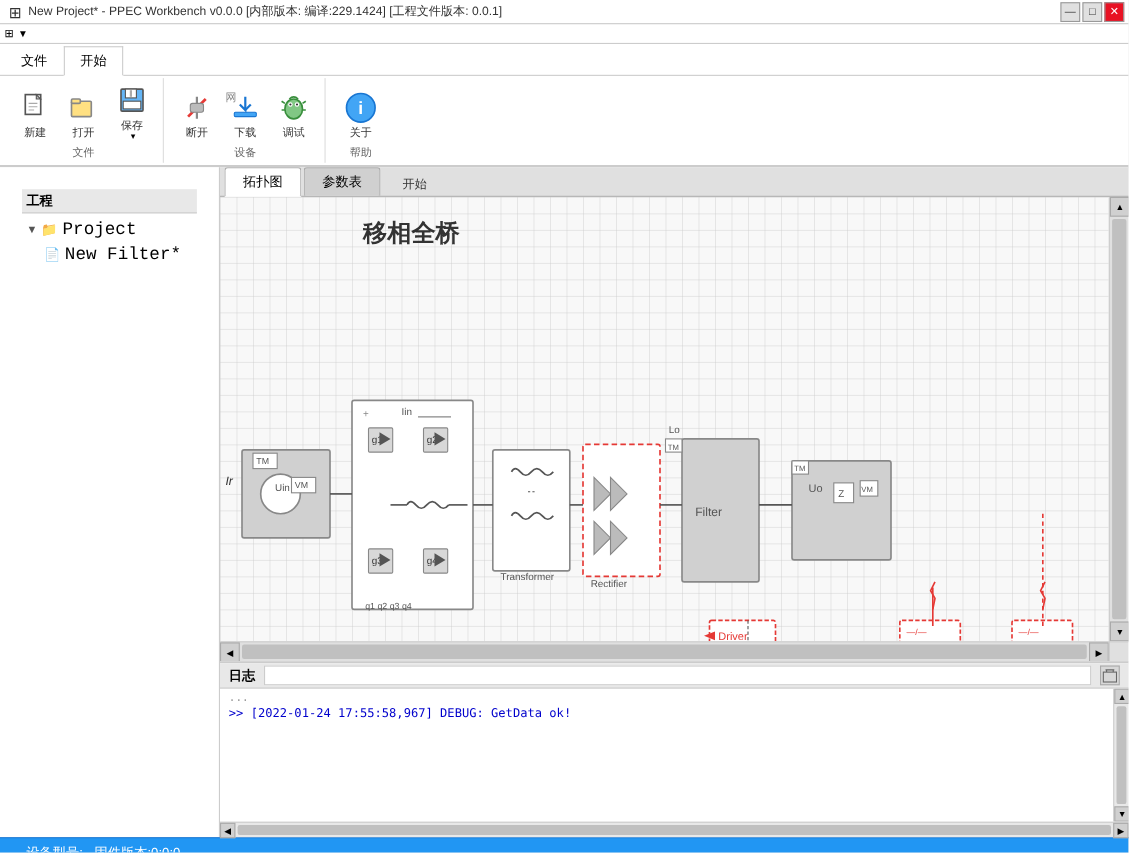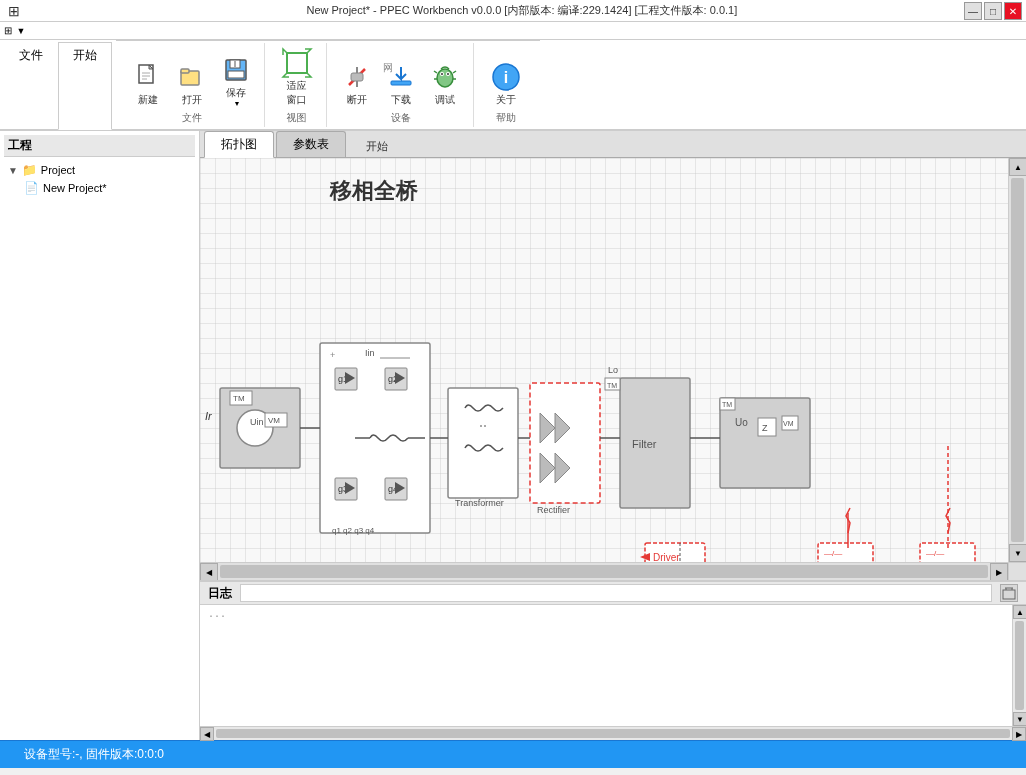--- a/index.html
+++ b/index.html
@@ -10,42 +10,42 @@
       background: #fff;
       border-bottom: 1px solid #ccc;
       height: 22px;
       display: flex;
       align-items: center;
       padding: 0 8px;
       font-size: 11px;
       color: #333;
       position: relative;
     }
-    .title-bar-text { flex: 1; text-align: center; font-size: 11px; }
+    .title-bar-text { flex: 1; font-size: 11px; }
     .title-bar-controls { display: flex; gap: 2px; position: absolute; right: 4px; top: 2px; }
     .title-bar-btn { width: 18px; height: 18px; border: 1px solid #999; background: #e0e0e0; font-size: 10px; display: flex; align-items: center; justify-content: center; cursor: pointer; }
 
     
     .quick-access {
       background: #fff;
       border-bottom: 1px solid #ccc;
       height: 18px;
       display: flex;
       align-items: center;
       padding: 0 4px;
       font-size: 10px;
       gap: 4px;
     }
 
     
     .ribbon {
       background: #fff;
       border-bottom: 2px solid #ccc;
       display: flex;
-      flex-direction: row;
+      flex-direction: column;
     }
     .ribbon-tabs {
       display: flex;
       gap: 0;
       padding: 0 4px;
     }
     .ribbon-tab {
       padding: 4px 14px;
       font-size: 12px;
       cursor: pointer;
@@ -116,40 +116,40 @@
     .main-area {
       display: flex;
       height: calc(775px - 22px - 18px - 98px - 28px);
     }
 
     
     .sidebar {
       width: 200px;
       background: #fff;
       border-right: 1px solid #ccc;
-      padding: 4px;
+      padding: 20px;
     }
     .sidebar-title {
       font-size: 12px;
       font-weight: bold;
       padding: 2px 4px;
       background: #e8e8e8;
       border-bottom: 1px solid #ccc;
       margin-bottom: 4px;
     }
     .tree-item {
       display: flex;
       align-items: center;
       padding: 2px 4px;
       cursor: pointer;
       gap: 4px;
     }
     .tree-arrow { font-size: 10px; color: #555; }
     .tree-icon { font-size: 12px; }
-    .tree-label { font-size: 11px; }
+    .tree-label { font-size: 16px; font-family: Liberation Mono, monospace; }
     .tree-child {
       padding-left: 20px;
     }
 
     
     .content-area {
       flex: 1;
       display: flex;
       flex-direction: column;
       background: #f5f5f5;
@@ -381,37 +381,20 @@
               <rect x="6" y="15" width="16" height="7" fill="white" stroke="#555" stroke-width="1"></rect>
               <rect x="12" y="5" width="2" height="6" fill="#aaa"></rect>
             </svg>
           </div>
           <div class="ribbon-btn-label">保存</div>
         </div>
       </div>
       <div class="ribbon-group-label">文件</div>
     </div>
 
-    <div class="ribbon-group">
-      <div class="ribbon-group-items">
-        <div class="ribbon-btn">
-          <div class="ribbon-btn-icon">
-            <svg width="32" height="32" viewBox="0 0 32 32">
-              <rect x="6" y="6" width="20" height="20" fill="none" stroke="#4caf50" stroke-width="2"></rect>
-              <polyline points="6,6 2,2 2,8" fill="none" stroke="#4caf50" stroke-width="1.5"></polyline>
-              <polyline points="26,6 30,2 24,2" fill="none" stroke="#4caf50" stroke-width="1.5"></polyline>
-              <polyline points="6,26 2,30 8,30" fill="none" stroke="#4caf50" stroke-width="1.5"></polyline>
-              <polyline points="26,26 30,30 24,30" fill="none" stroke="#4caf50" stroke-width="1.5"></polyline>
-            </svg>
-          </div>
-          <div class="ribbon-btn-label">适应<br>窗口</div>
-        </div>
-      </div>
-      <div class="ribbon-group-label">视图</div>
-    </div>
 
     <div class="ribbon-group">
       <div class="ribbon-group-items">
         <div class="ribbon-btn">
           <div class="ribbon-btn-icon">
             <svg width="28" height="28" viewBox="0 0 28 28">
               <line x1="6" y1="22" x2="22" y2="6" stroke="#e53935" stroke-width="2.5"></line>
               <rect x="8" y="10" width="12" height="8" fill="#bbb" stroke="#888" stroke-width="1" rx="2"></rect>
               <line x1="14" y1="4" x2="14" y2="10" stroke="#888" stroke-width="2"></line>
               <line x1="14" y1="18" x2="14" y2="24" stroke="#888" stroke-width="2"></line>
@@ -472,21 +455,21 @@
 
   <div class="sidebar">
     <div class="sidebar-title">工程</div>
     <div class="tree-item">
       <span class="tree-arrow">▼</span>
       <span class="tree-icon">📁</span>
       <span class="tree-label">Project</span>
     </div>
     <div class="tree-item tree-child">
       <span class="tree-icon">📄</span>
-      <span class="tree-label">New Project*</span>
+      <span class="tree-label">New Filter*</span>
     </div>
   </div>
 
   <div class="content-area">
 
     <div class="content-tabs">
       <div class="content-tab active">拓扑图</div>
       <div class="content-tab">参数表</div>
       <div class="content-tab-extra">开始</div>
     </div>
@@ -665,20 +648,21 @@
             <rect x="1" y="4" width="12" height="9" fill="none" stroke="#666" stroke-width="1"></rect>
             <line x1="4" y1="4" x2="4" y2="2" stroke="#666" stroke-width="1"></line>
             <line x1="10" y1="4" x2="10" y2="2" stroke="#666" stroke-width="1"></line>
             <line x1="3" y1="2" x2="11" y2="2" stroke="#666" stroke-width="1"></line>
           </svg>
         </div>
       </div>
       <div style="display:flex; flex:1; overflow:hidden;">
         <div class="log-content">
           <div class="log-line" style="color:#999; font-size:10px;">...</div>
+          <div class="log-line highlight">&gt;&gt; [2022-01-24 17:55:58,967] DEBUG: GetData ok!</div>
         </div>
         <div style="width:14px; background:#e8e8e8; border-left:1px solid #ccc; display:flex; flex-direction:column;">
           <div style="width:14px; height:14px; background:#d0d0d0; border:1px solid #aaa; display:flex; align-items:center; justify-content:center; font-size:8px; cursor:pointer;">▲</div>
           <div style="flex:1; background:#c0c0c0; margin:2px; border-radius:2px;"></div>
           <div style="width:14px; height:14px; background:#d0d0d0; border:1px solid #aaa; display:flex; align-items:center; justify-content:center; font-size:8px; cursor:pointer;">▼</div>
         </div>
       </div>
 
       <div style="height:14px; background:#e8e8e8; border-top:1px solid #ccc; display:flex;">
         <div style="width:14px; height:14px; background:#d0d0d0; border:1px solid #aaa; display:flex; align-items:center; justify-content:center; font-size:8px;">◀</div>

